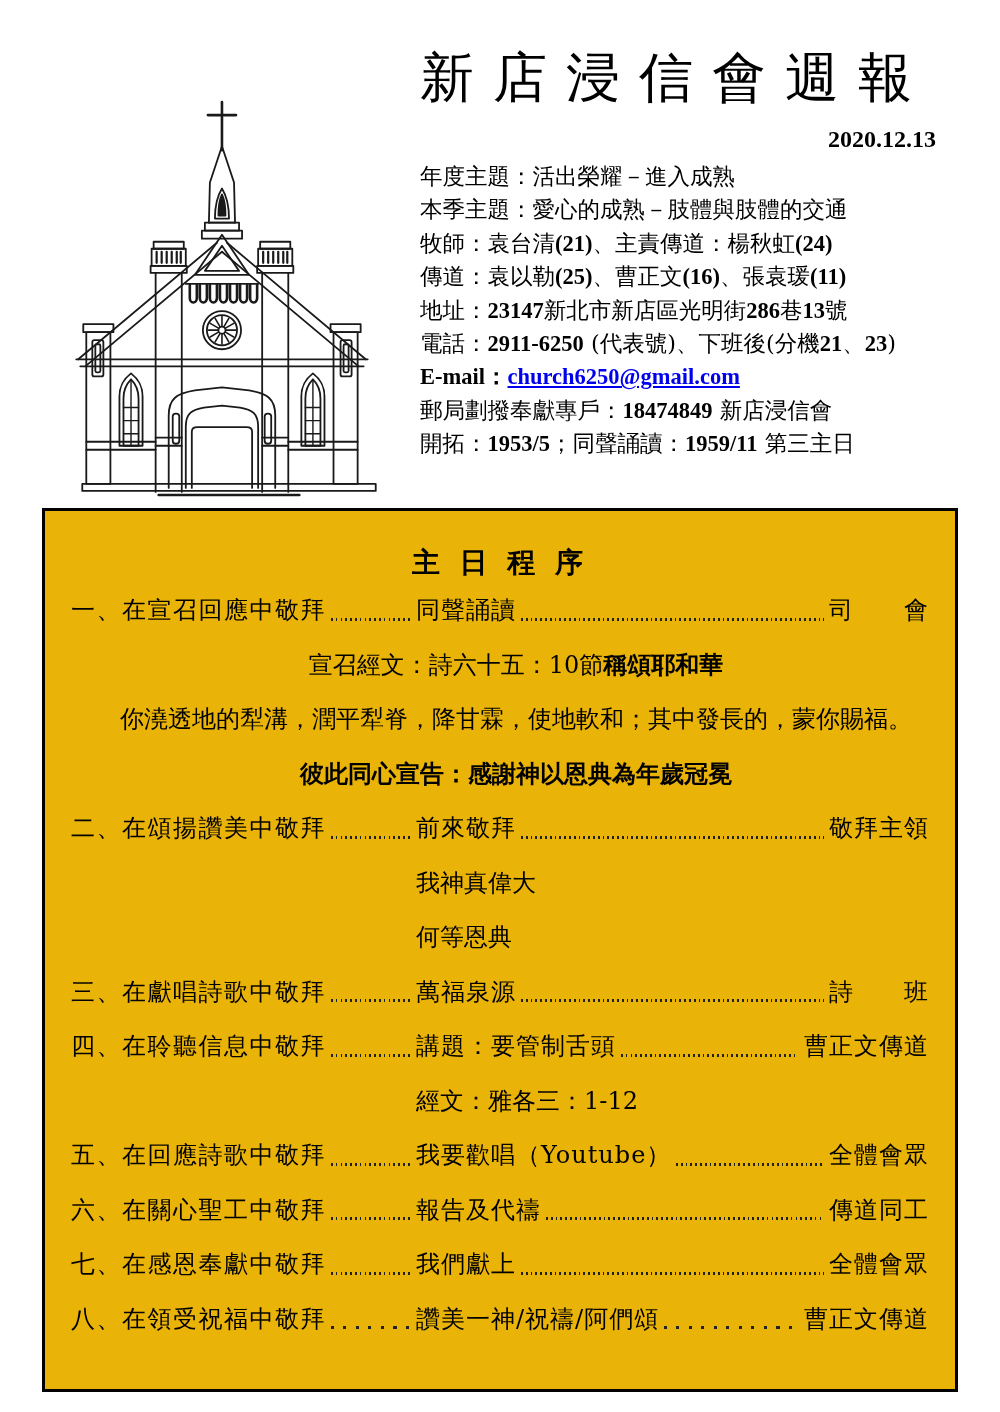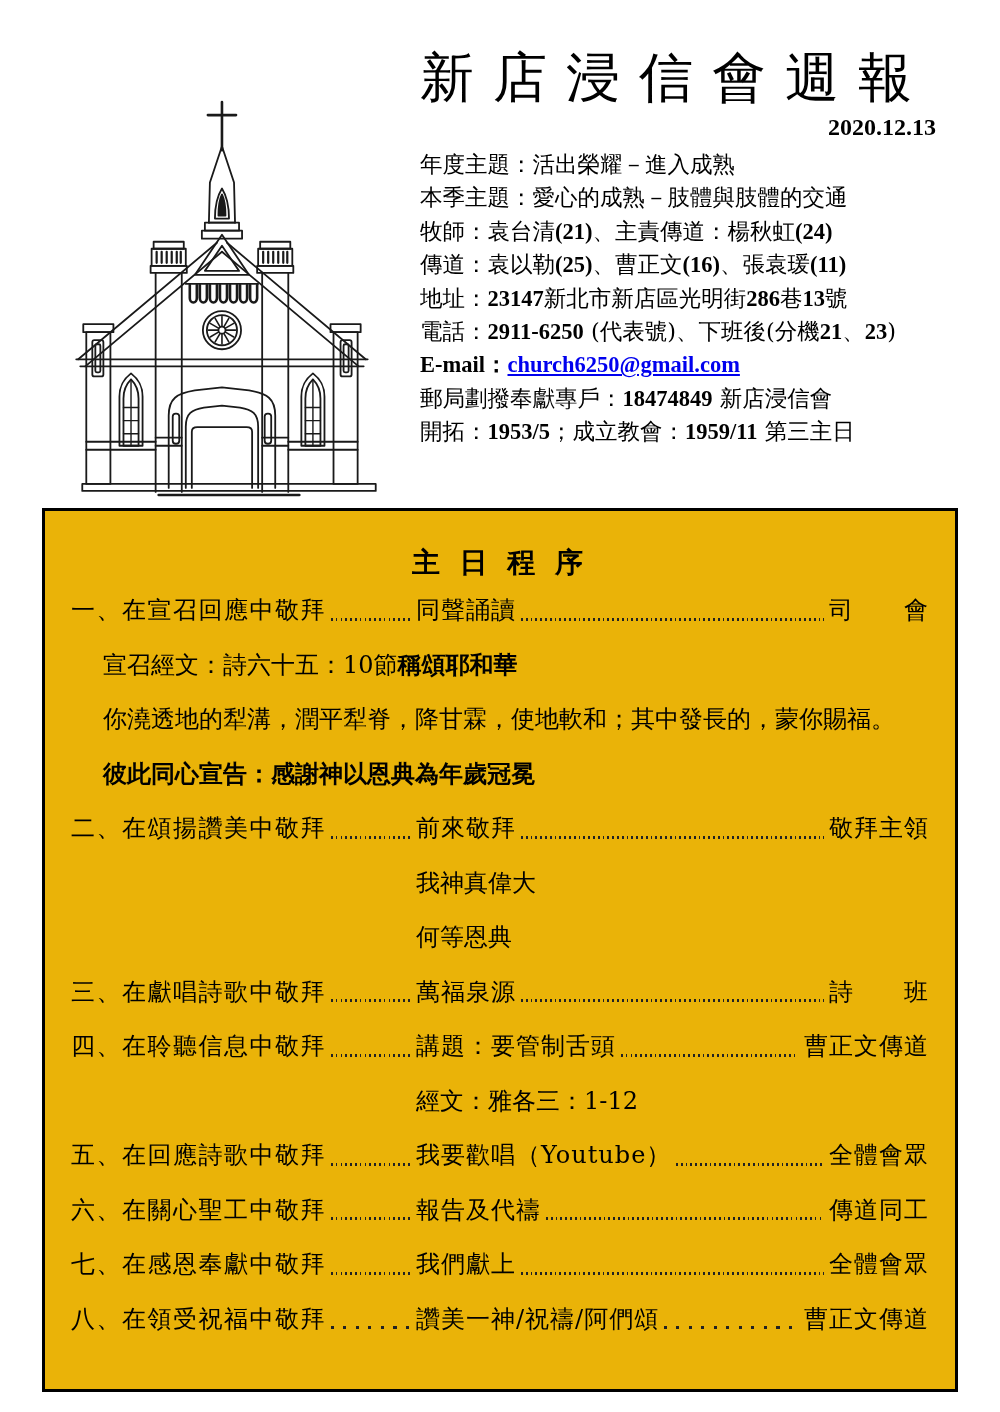--- a/index.html
+++ b/index.html
@@ -14,21 +14,21 @@
   }
   .masthead {
     position:absolute; left:420px; top:44px; width:522px;
   }
   .bulletin-title {
     margin:0; font-size:54px; font-weight:400; line-height:68px;
     letter-spacing:19px; white-space:nowrap;
   }
   .bulletin-date {
     text-align:right; font-weight:bold; font-size:24px; line-height:30px;
-    padding-right:6px;
+    margin-top:12px; padding-right:6px;
     font-family:"Liberation Serif","DejaVu Serif",serif;
   }
   .info { margin-top:6px; font-size:22.5px; }
   .info-line { line-height:33.4px; white-space:nowrap; }
   .seg { }
   .seg.bold { font-weight:bold; font-family:"Liberation Serif","DejaVu Serif",serif; }
   .seg.link {
     color:#0000ee; font-weight:bold; text-decoration:underline;
     font-family:"Liberation Serif","DejaVu Serif",serif;
   }
@@ -53,21 +53,21 @@
     height:3px; align-self:center; transform:translateY(9px);
     background:repeating-linear-gradient(to right,#222 0,#222 1.7px,transparent 1.7px,transparent 4.8px);
     margin:0 5px;
   }
   .p-left .leader { flex:1 1 auto; }
   .leader.grow { flex:1 1 auto; }
   .prow-wide .leader {
     height:3.4px;
     background:repeating-linear-gradient(to right,#222 0,#222 3px,transparent 3px,transparent 12.5px);
   }
-  .sub-indent { padding-left:58px; }
+  .sub-indent { padding-left:58px;justify-content:center; }
   .sub-mid    { padding-left:371px; }
   .b { font-weight:bold; }
 </style>
 </head>
 <body>
 
 <svg class="church" viewBox="0 0 340 402" aria-hidden="true">
   <g fill="none" stroke="#1a1a1a" stroke-width="1.8" stroke-linecap="round" stroke-linejoin="round">
 
     <g>
@@ -145,21 +145,21 @@
   <div class="bulletin-date">2020.12.13</div>
   <div class="info">
     <div class="info-line"><span class="seg">年度主題：活出榮耀－進入成熟</span></div>
     <div class="info-line"><span class="seg">本季主題：愛心的成熟－肢體與肢體的交通</span></div>
     <div class="info-line"><span class="seg">牧師：袁台清</span><span class="seg bold">(21)</span><span class="seg">、主責傳道：楊秋虹</span><span class="seg bold">(24)</span></div>
     <div class="info-line"><span class="seg">傳道：袁以勒</span><span class="seg bold">(25)</span><span class="seg">、曹正文</span><span class="seg bold">(16)</span><span class="seg">、張袁瑗</span><span class="seg bold">(11)</span></div>
     <div class="info-line"><span class="seg">地址：</span><span class="seg bold">23147</span><span class="seg">新北市新店區光明街</span><span class="seg bold">286</span><span class="seg">巷</span><span class="seg bold">13</span><span class="seg">號</span></div>
     <div class="info-line"><span class="seg">電話：</span><span class="seg bold">2911-6250</span><span class="seg"> (代表號)、下班後(分機</span><span class="seg bold">21</span><span class="seg">、</span><span class="seg bold">23</span><span class="seg">)</span></div>
     <div class="info-line"><span class="seg bold">E-mail：</span><a class="seg link" href="#">church6250@gmail.com</a></div>
     <div class="info-line"><span class="seg">郵局劃撥奉獻專戶：</span><span class="seg bold">18474849</span><span class="seg"> 新店浸信會</span></div>
-    <div class="info-line"><span class="seg">開拓：</span><span class="seg bold">1953/5</span><span class="seg">；成立教會：</span><span class="seg bold">1959/11</span><span class="seg"> 第三主日</span></div>
+    <div class="info-line"><span class="seg">開拓：</span><span class="seg bold">1953/5</span><span class="seg">；同聲誦讀：</span><span class="seg bold">1959/11</span><span class="seg"> 第三主日</span></div>
   </div>
 </div>
 
 <div class="program">
   <h2 class="program-title">主 日 程 序</h2>
 
   <div class="pline prow">
     <span class="p-left">
         <span class="p-label">一、在宣召回應中敬拜</span>
         <span class="leader"></span>

